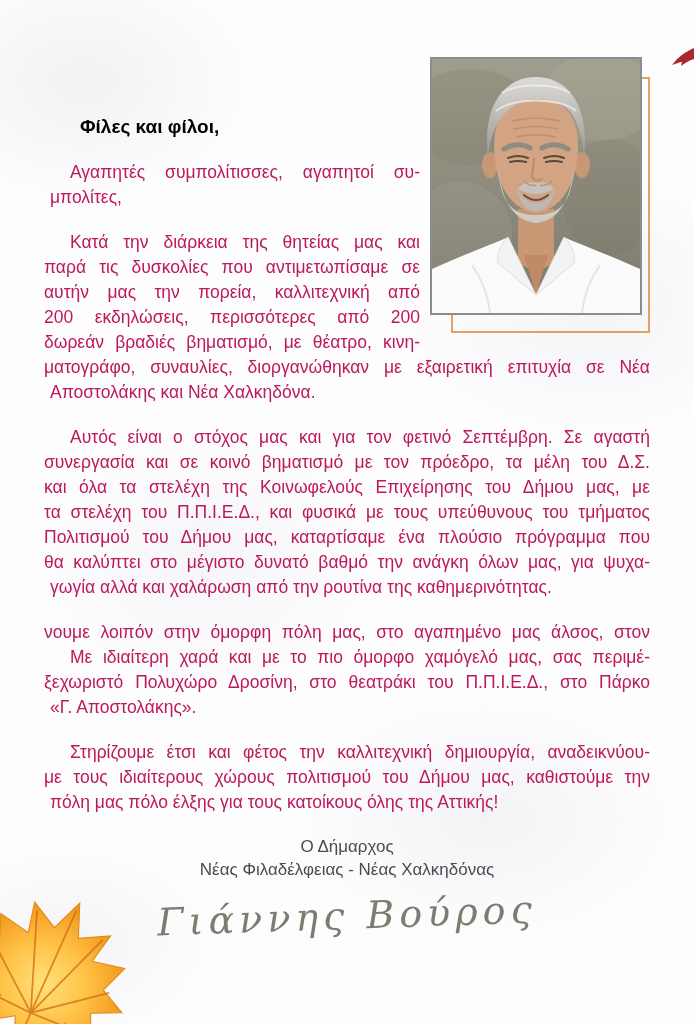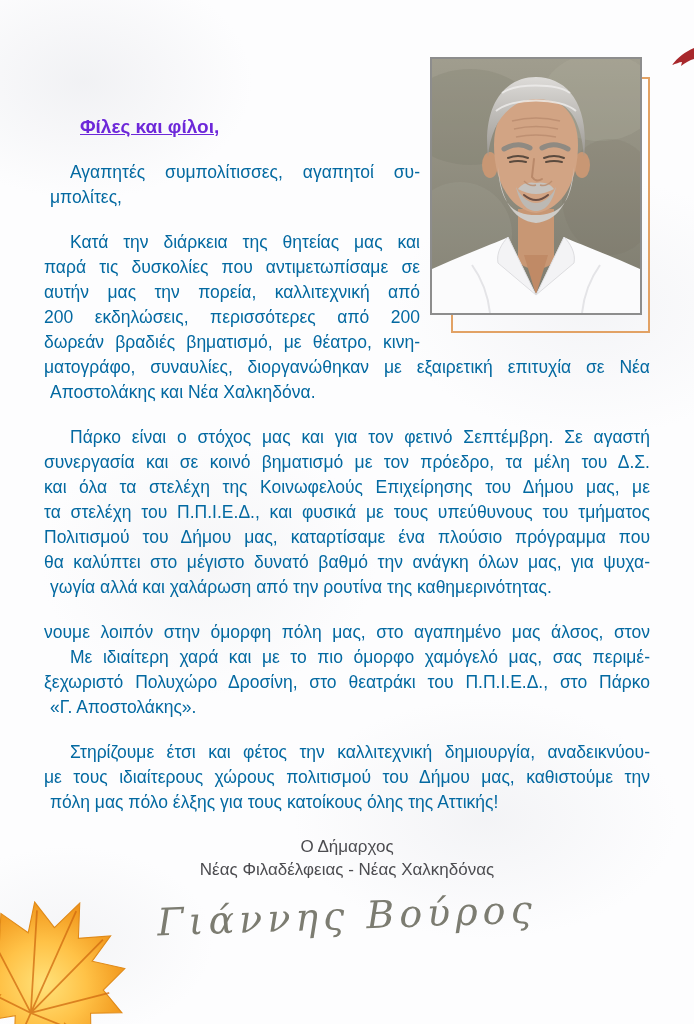--- a/index.html
+++ b/index.html
@@ -14,24 +14,24 @@
       radial-gradient(ellipse 320px 200px at 70% 80%, rgba(231,232,236,.45), transparent 60%),
       radial-gradient(ellipse 240px 160px at 10% 92%, rgba(235,236,239,.50), transparent 60%);
   }
   .page{position:relative;padding:57px 44px 0 44px;width:606px;}
   
   .photo-wrap{float:right;width:220px;height:276px;margin:0 0 20px 10px;position:relative;}
   .photo-frame{position:absolute;left:21px;top:20px;width:195px;height:252px;border:2px solid #e2a265;}
   .photo{position:absolute;left:0;top:0;width:208px;height:254px;border:2px solid #8d8d8d;background:#8a887b;}
   .photo svg{display:block;}
   h1.greeting{
-    font-size:19px;font-weight:bold;color:#6d28d9;
-    margin:56px 0 20px 0;line-height:27px;padding-left:36px;text-decoration:underline;
+    font-size:19px;font-weight:bold;color:#000000;
+    margin:56px 0 20px 0;line-height:27px;padding-left:36px;
   }
-  .para{margin:0 0 20px 0;color:#0369a1;font-size:17.5px;}
+  .para{margin:0 0 20px 0;color:#be185d;font-size:17.5px;}
   .line{line-height:25px;text-align:justify;text-align-last:justify;white-space:normal;}
   .line.first{text-indent:26px;}
   .line.last{text-align:left;text-align-last:left;margin-left:6px;}
   .closing{clear:none;text-align:center;margin-top:12px;color:#4c4c50;}
   .closing .role{font-size:17px;line-height:23px;}
   .closing .municipality{font-size:17px;line-height:23px;}
   .signature{
     margin-top:8px;font-family:"DejaVu Serif",serif;font-style:italic;
     font-size:38px;line-height:54px;color:#7c7c71;letter-spacing:5px;
     transform:rotate(-2deg);
@@ -110,21 +110,21 @@
       <div class="para">
         <div class="line first">Κατά την διάρκεια της θητείας μας και</div>
         <div class="line">παρά τις δυσκολίες που αντιμετωπίσαμε σε</div>
         <div class="line">αυτήν μας την πορεία, καλλιτεχνική από</div>
         <div class="line">200 εκδηλώσεις, περισσότερες από 200</div>
         <div class="line">δωρεάν βραδιές βηματισμό, με θέατρο, κινη-</div>
         <div class="line">ματογράφο, συναυλίες, διοργανώθηκαν με εξαιρετική επιτυχία σε Νέα</div>
         <div class="line last">Αποστολάκης και Νέα Χαλκηδόνα.</div>
       </div>
       <div class="para">
-        <div class="line first">Πάρκο είναι ο στόχος μας και για τον φετινό Σεπτέμβρη. Σε αγαστή</div>
+        <div class="line first">Αυτός είναι ο στόχος μας και για τον φετινό Σεπτέμβρη. Σε αγαστή</div>
         <div class="line">συνεργασία και σε κοινό βηματισμό με τον πρόεδρο, τα μέλη του Δ.Σ.</div>
         <div class="line">και όλα τα στελέχη της Κοινωφελούς Επιχείρησης του Δήμου μας, με</div>
         <div class="line">τα στελέχη του Π.Π.Ι.Ε.Δ., και φυσικά με τους υπεύθυνους του τμήματος</div>
         <div class="line">Πολιτισμού του Δήμου μας,  καταρτίσαμε ένα πλούσιο πρόγραμμα που</div>
         <div class="line">θα καλύπτει στο μέγιστο δυνατό βαθμό την ανάγκη όλων μας, για ψυχα-</div>
         <div class="line last">γωγία αλλά και χαλάρωση από την ρουτίνα της καθημερινότητας.</div>
       </div>
       <div class="para">
         <div class="line">νουμε λοιπόν στην όμορφη πόλη μας, στο αγαπημένο μας άλσος, στον</div>
         <div class="line first">Με ιδιαίτερη χαρά και με το πιο όμορφο χαμόγελό μας, σας περιμέ-</div>

